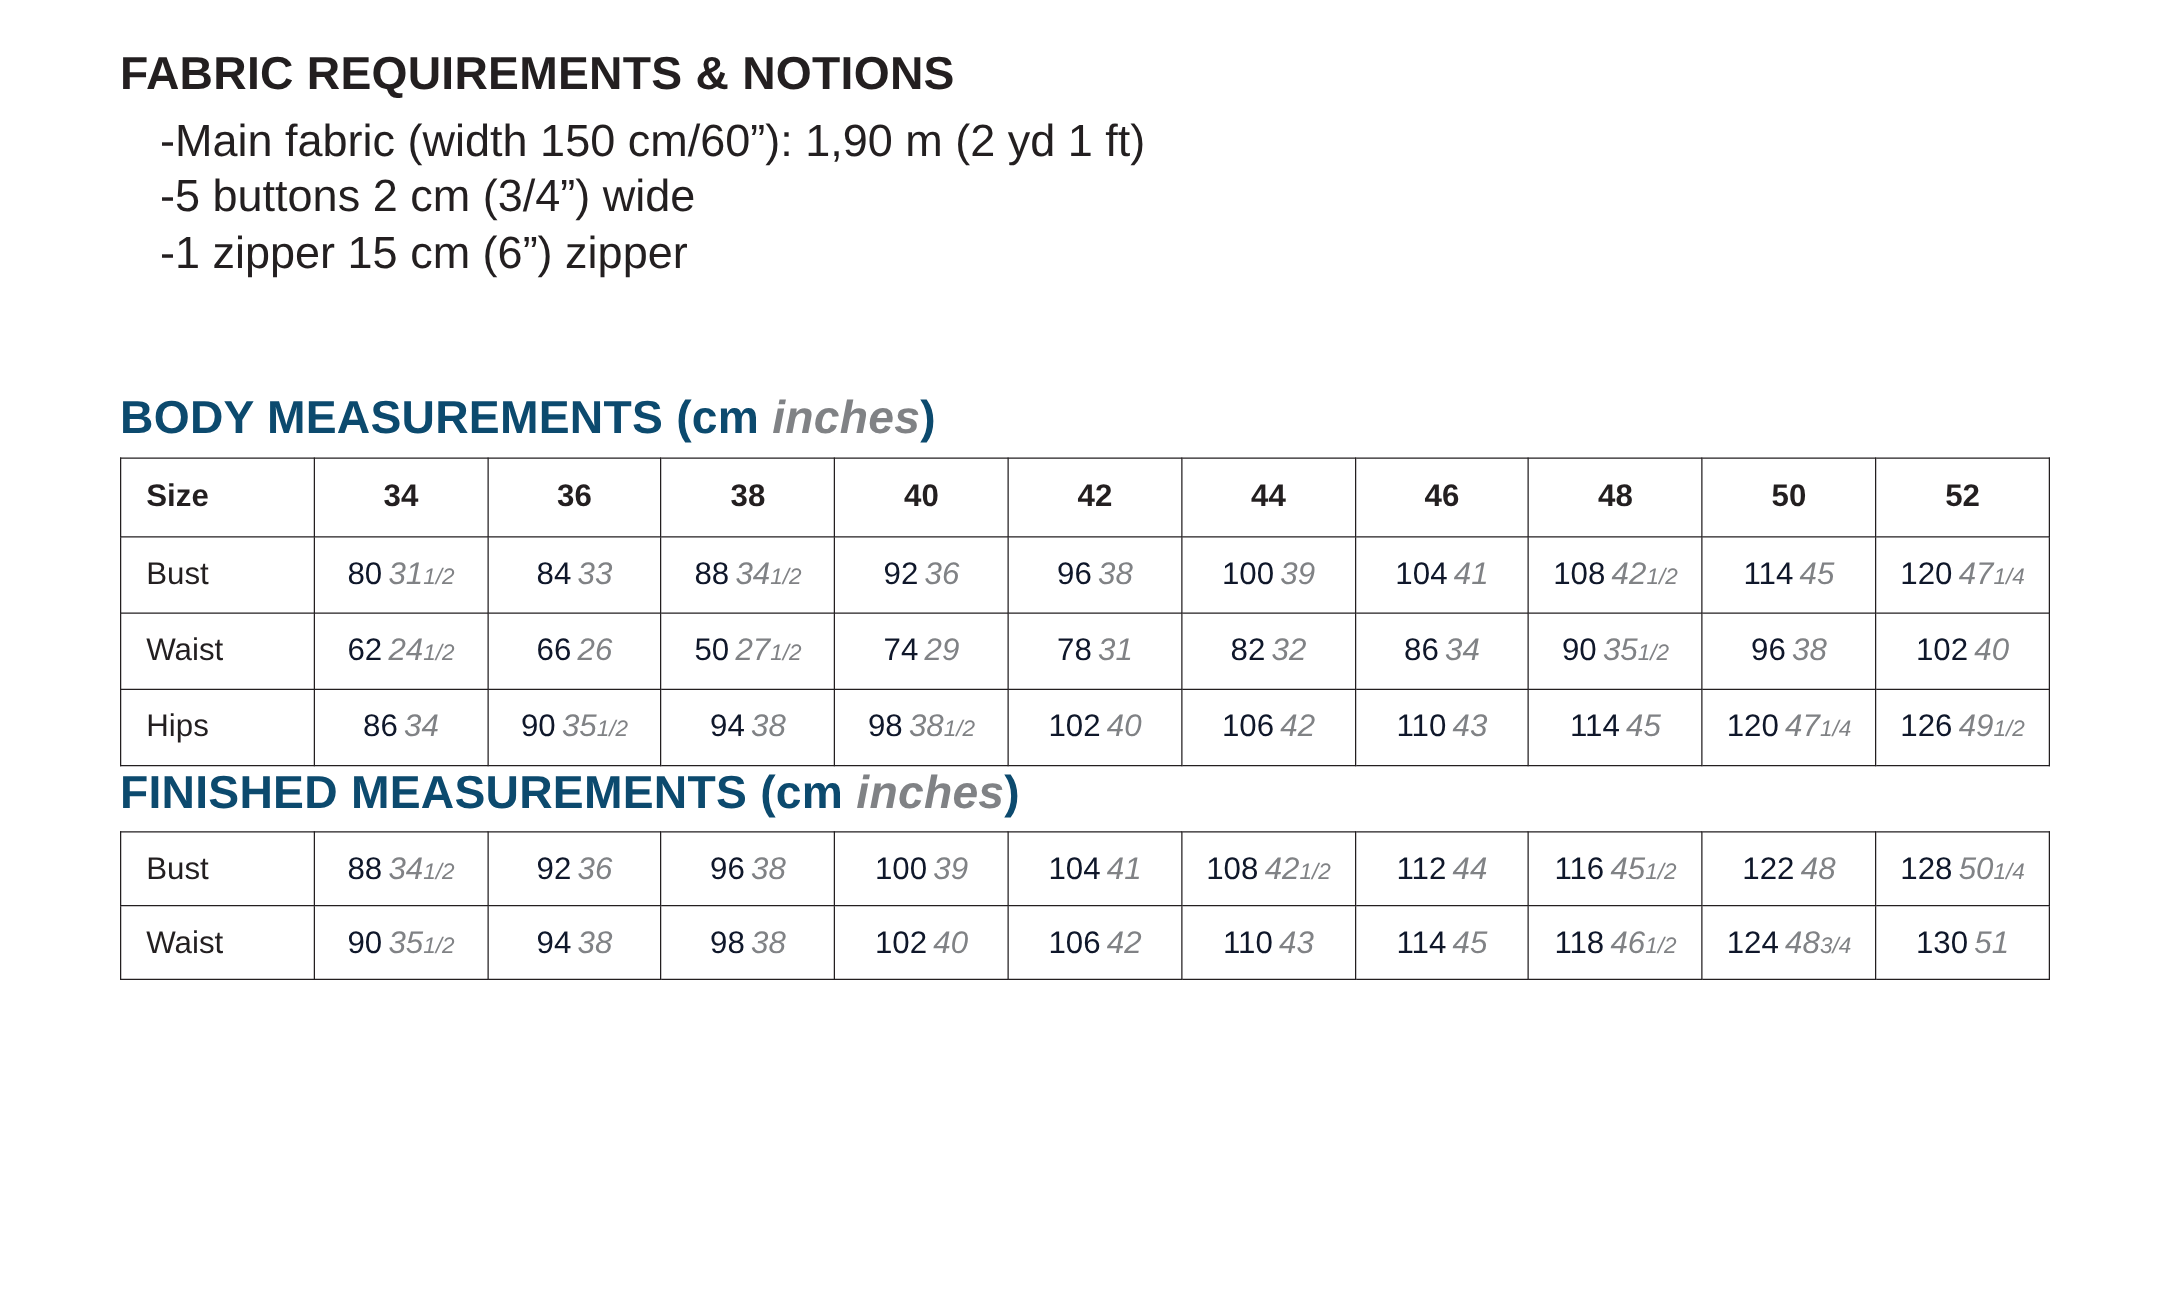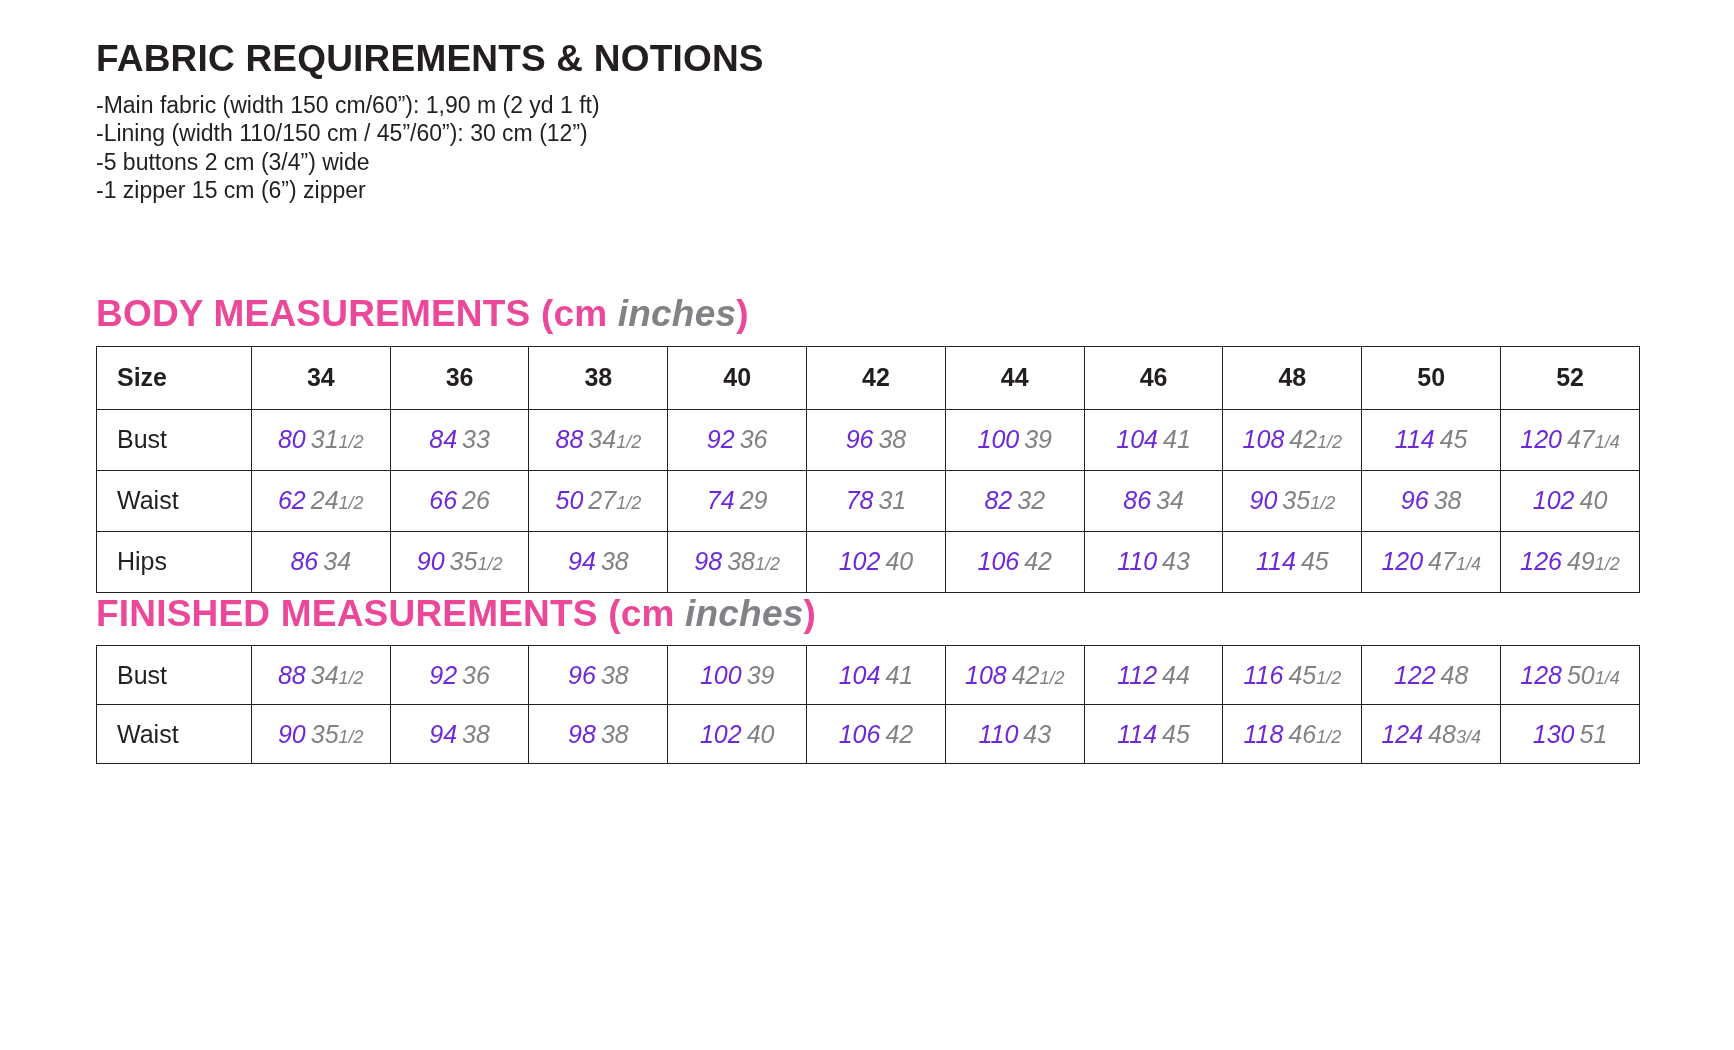--- a/index.html
+++ b/index.html
@@ -23,32 +23,33 @@
   }
 
   
   h1.section-title {
     font-size: 37px;
     font-weight: bold;
     letter-spacing: 0.2px;
     margin: 0 0 10px 0;
     line-height: 1.15;
   }
-  .section-title .unit-cm { color: #ec4899; }
+  .section-title .unit-cm { color: #0c4a6e; }
   .section-title .unit-in {
     color: #808285;
     font-style: italic;
     font-weight: bold;
   }
 
   
   .fabric-block {
     margin-top: 6px;
-    font-size: 23px;
+    font-size: 36px;
     line-height: 1.245;
+    margin-left: 32px;
   }
   .fabric-line { white-space: pre; }
   .fabric-line.indent { padding-left: 168px; }
 
   .spacer-1 { height: 88px; }
 
   
   table.meas {
     border-collapse: collapse;
     table-layout: fixed;
@@ -60,21 +61,21 @@
     text-align: center;
     vertical-align: middle;
     font-size: 25px;
   }
   table.meas .lbl {
     text-align: left;
     padding-left: 20px;
     font-weight: normal;
     font-size: 25px;
   }
-  .cm { color: #6d28d9; font-style: italic; }
+  .cm { color: #0f172a; }
   .in {
     color: #808285;
     font-style: italic;
     padding-left: 5px;
   }
   .in .frac {
     font-size: 0.72em;
     font-style: italic;
     letter-spacing: 0;
   }
@@ -97,21 +98,20 @@
 </style>
 </head>
 <body>
 
 <div class="page">
 
   <h1 class="section-title">FABRIC REQUIREMENTS &amp; NOTIONS</h1>
 
   <div class="fabric-block">
     <div class="fabric-line">-Main fabric (width 150 cm/60”): 1,90 m (2 yd 1 ft)</div>
-    <div class="fabric-line">-Lining (width 110/150 cm / 45”/60”): 30 cm (12”)</div>
     <div class="fabric-line">-5 buttons 2 cm (3/4”) wide</div>
     <div class="fabric-line">-1 zipper 15 cm (6”) zipper</div>
   </div>
 
   <div class="spacer-1"></div>
 
   <h1 class="section-title">
     <span class="unit-cm">BODY MEASUREMENTS (cm </span><span class="unit-in">inches</span><span class="unit-cm">)</span>
   </h1>
 

